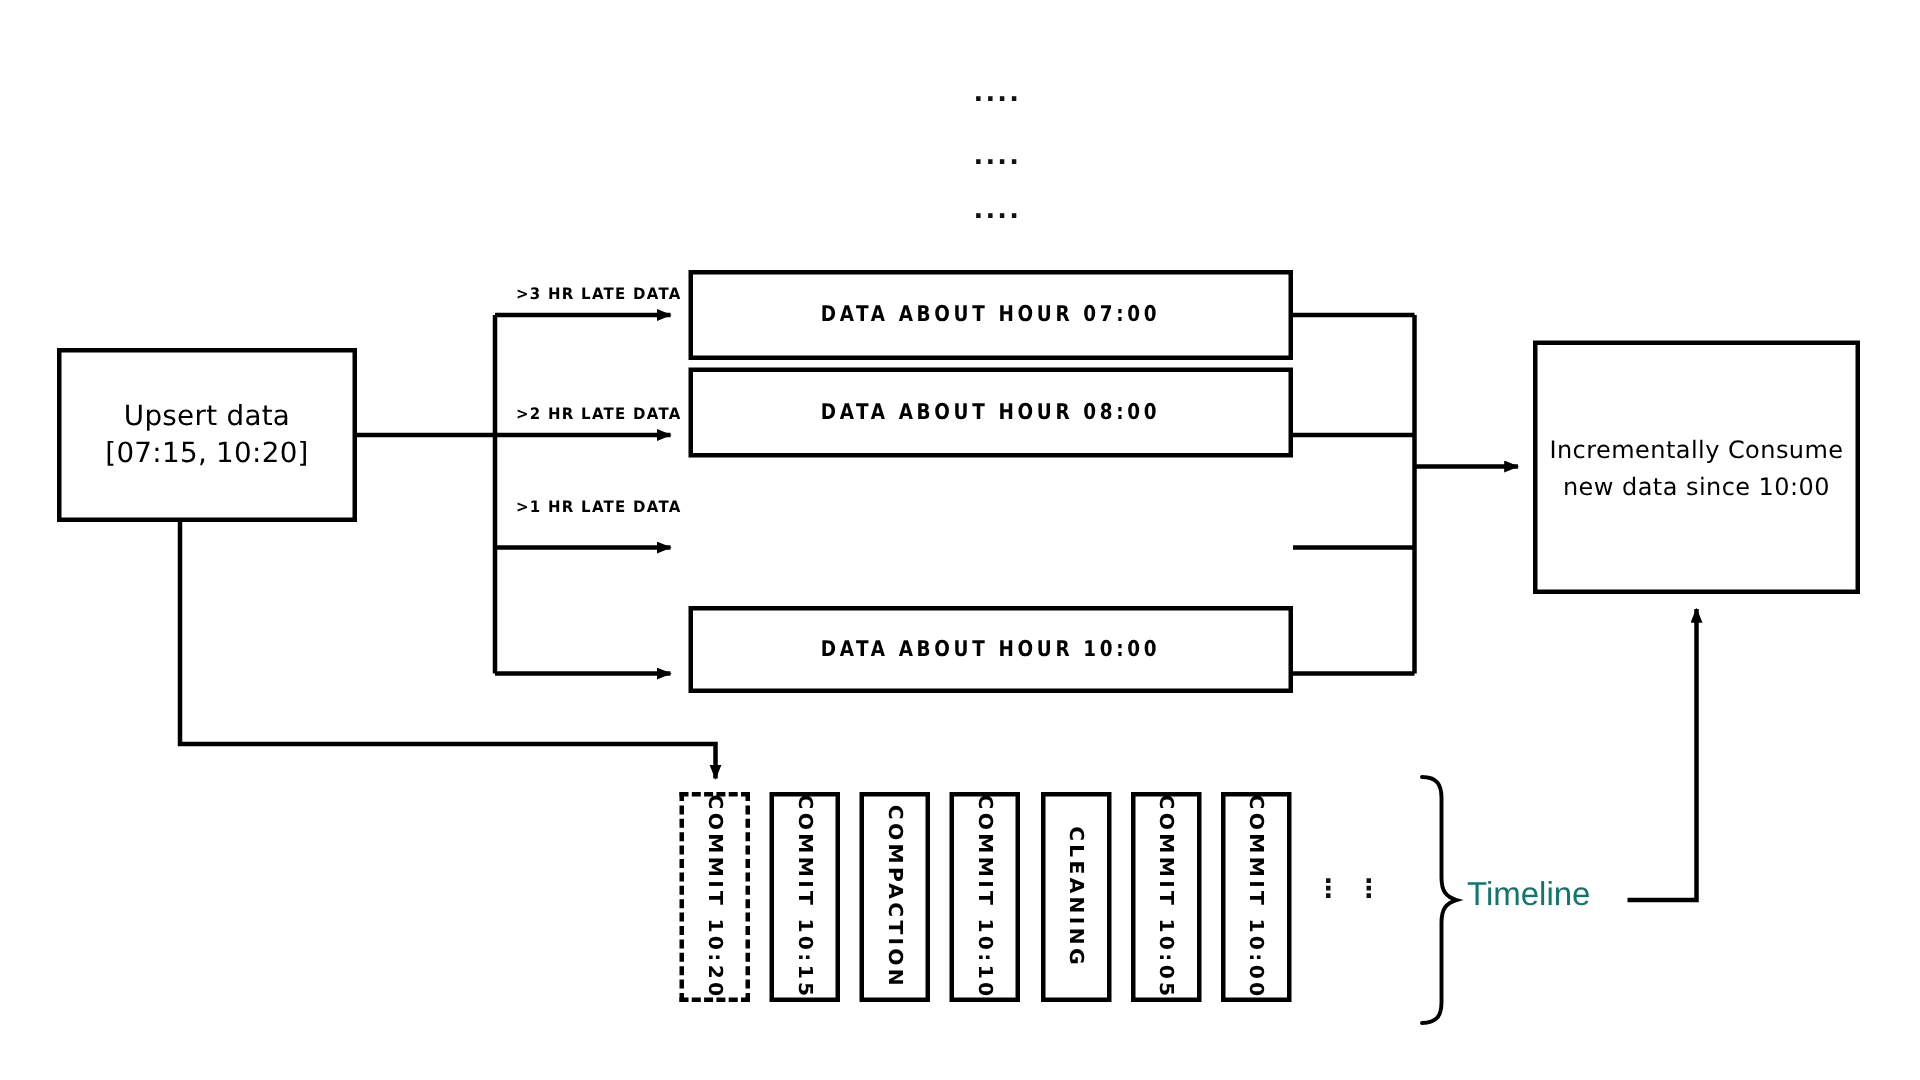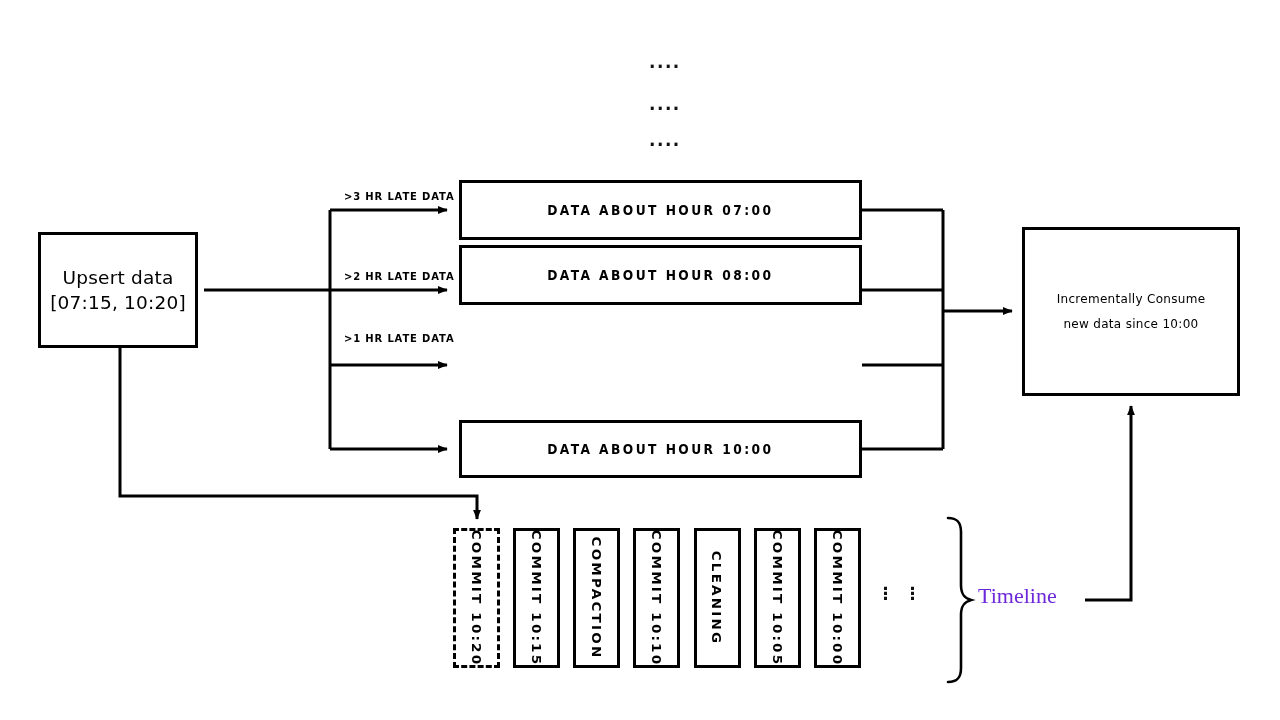--- a/index.html
+++ b/index.html
@@ -40,21 +40,21 @@
   }
   .hand-text {
     font-family: "DejaVu Sans", sans-serif;
     color: #000000;
     letter-spacing: 0.3px;
   }
   
   #upsert-box {
     left: 38px;
     top: 232px;
-    width: 160px;
+    width: 200px;
     height: 116px;
   }
   #upsert-box .hand-text {
     font-size: 18.5px;
     line-height: 25px;
     letter-spacing: 0.2px;
   }
   
   .hour-box {
     left: 459px;
@@ -68,21 +68,21 @@
     transform: scaleX(0.94);
   }
   
   #consume-box {
     left: 1022px;
     top: 227px;
     width: 218px;
     height: 169px;
   }
   #consume-box .hand-text {
-    font-size: 12px;
+    font-size: 16px;
     line-height: 25px;
   }
   
   .commit-box {
     top: 528px;
     width: 47px;
     height: 140px;
   }
   .commit-box .vtext {
     font-family: "DejaVu Sans", sans-serif;
@@ -122,23 +122,23 @@
     font-size: 17px;
     font-weight: bold;
     color: #111111;
     white-space: nowrap;
     line-height: 17px;
   }
   #timeline-label {
     position: absolute;
     left: 978px;
     top: 583px;
-    font-family: Liberation Serif, serif;
+    font-family: Liberation Sans, sans-serif;
     font-size: 22px;
-    color: #6d28d9;
+    color: #0f766e;
     white-space: nowrap;
   }
 </style>
 </head>
 <body>
 
 <div id="canvas">
 
   <svg class="wires" viewBox="0 0 1280 720">
     <defs>
@@ -197,21 +197,21 @@
   <div class="top-dots" style="left:649px; top:52px;">....</div>
   <div class="top-dots" style="left:649px; top:94px;">....</div>
   <div class="top-dots" style="left:649px; top:130px;">....</div>
 
   <div class="box hour-box" id="hour-box-0" style="top:180px; height:60px;">
     <span class="hand-text">DATA ABOUT HOUR 07:00</span>
   </div>
   <div class="box hour-box" id="hour-box-1" style="top:245px; height:60px;">
     <span class="hand-text">DATA ABOUT HOUR 08:00</span>
   </div>
-  <div class="box hour-box" id="hour-box-3" style="top:420px; height:58px;">
+  <div class="box hour-box" id="hour-box-3" style="top:404px; height:58px;">
     <span class="hand-text">DATA ABOUT HOUR 10:00</span>
   </div>
 
   <div class="box" id="consume-box">
     <div class="hand-text">
       <div>Incrementally Consume</div>
       <div>new data since 10:00</div>
     </div>
   </div>
 

